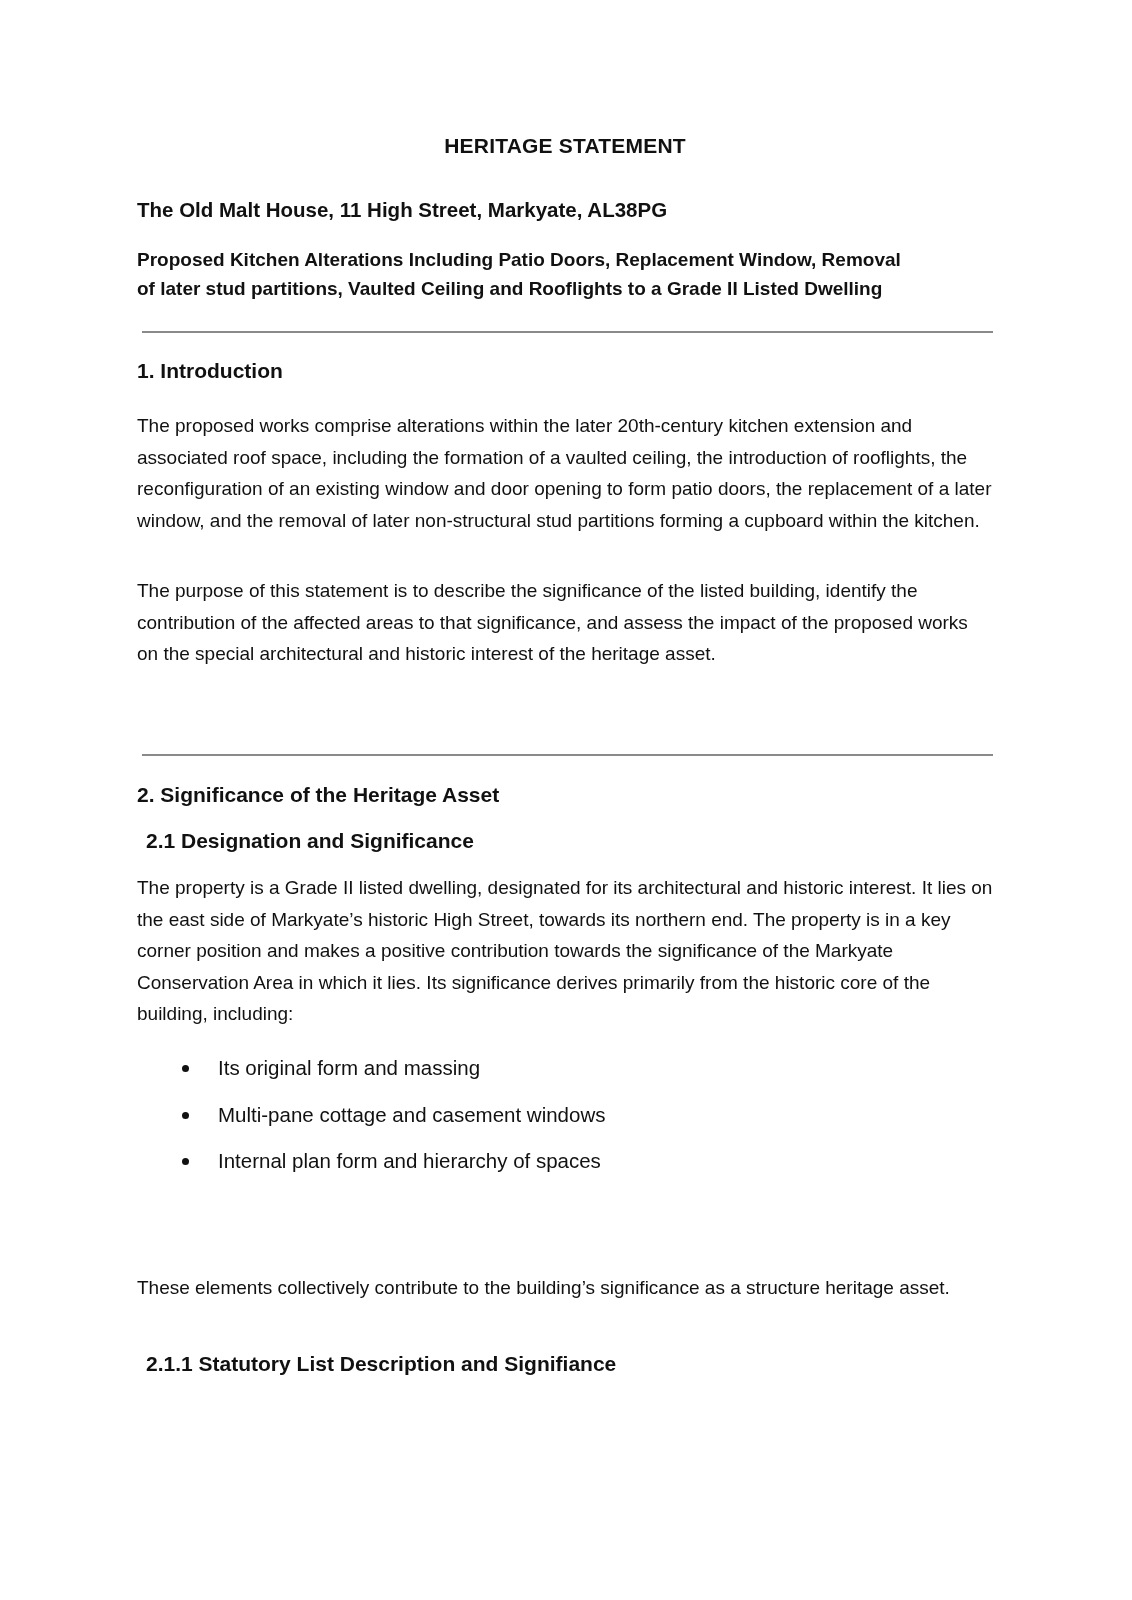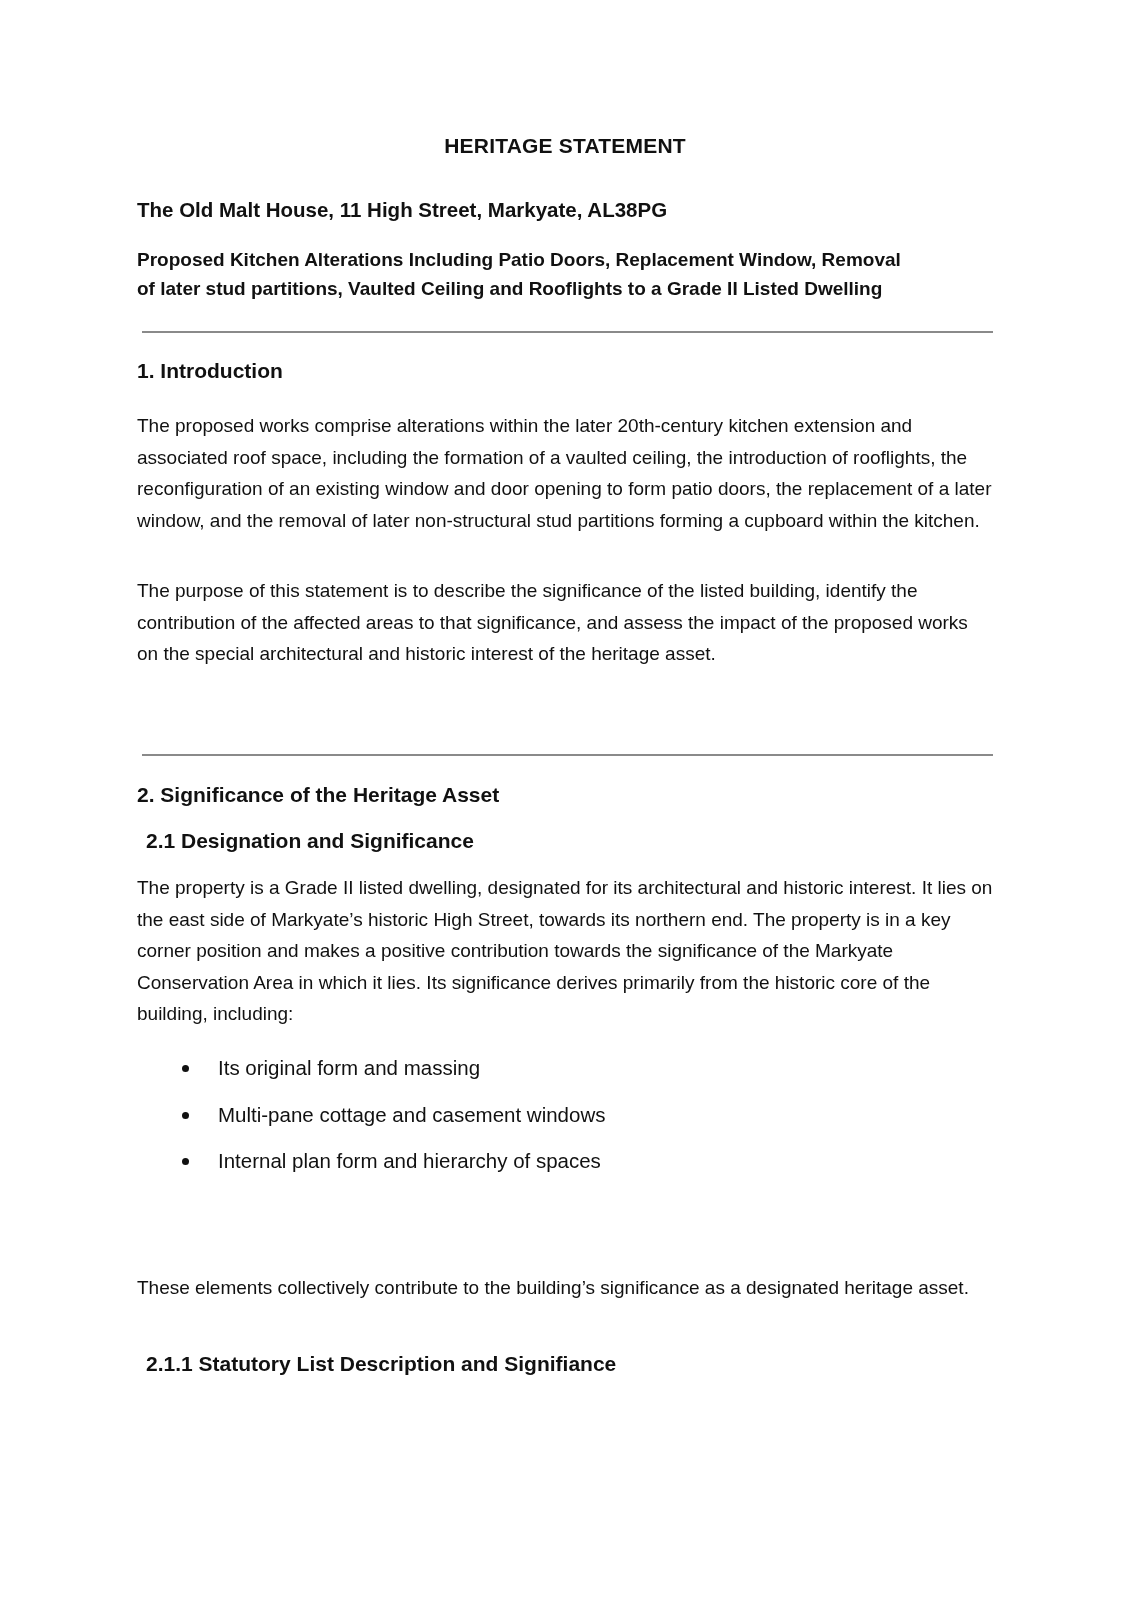--- a/index.html
+++ b/index.html
@@ -149,17 +149,17 @@
     <li>
       <span class="bullet-dot"></span>
       <span class="bullet-text">Multi-pane cottage and casement windows</span>
     </li>
     <li>
       <span class="bullet-dot"></span>
       <span class="bullet-text">Internal plan form and hierarchy of spaces</span>
     </li>
   </ul>
 
-  <p class="para" style="top:1272px;">These elements collectively contribute to the building’s significance as a designated heritage asset.</p>
+  <p class="para" style="top:1272px;">These elements collectively contribute to the building’s significance as a structure heritage asset.</p>
 
   <h3 class="h3" style="top:1352px;">2.1.1 Statutory List Description and Signifiance</h3>
 
 </div>
 
 </body></html>

